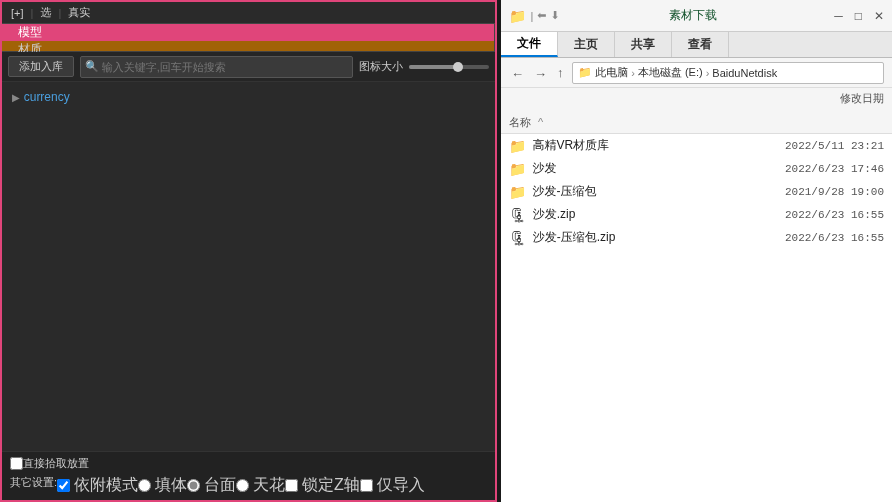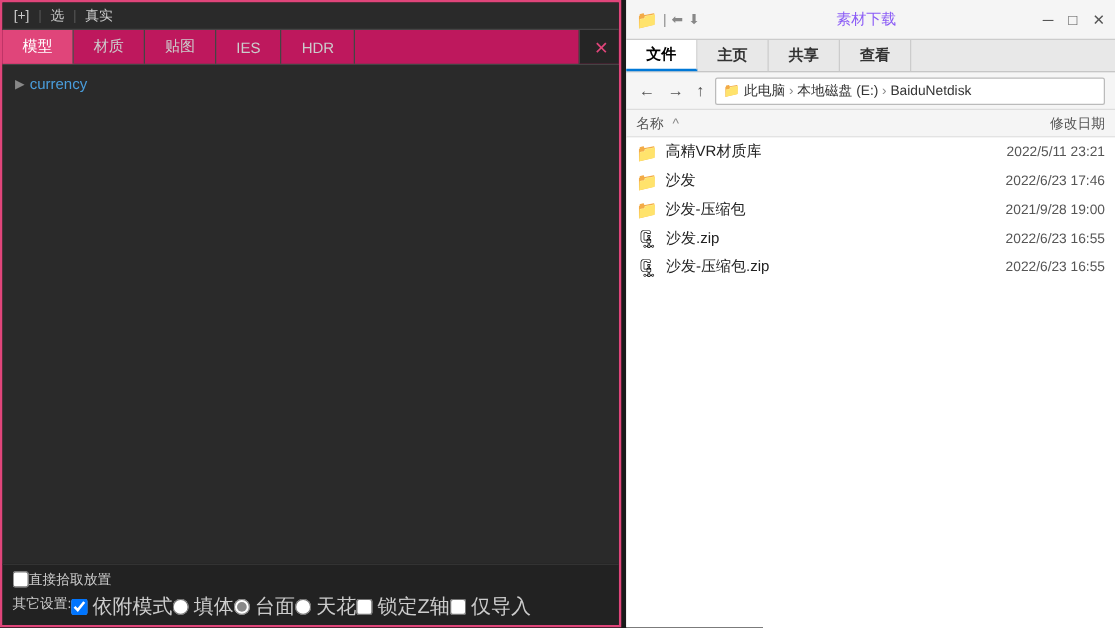--- a/index.html
+++ b/index.html
@@ -38,24 +38,25 @@
       color: #ccc;
       font-size: 11px;
       cursor: pointer;
       padding: 1px 3px;
     }
     .top-bar-sep { color: #555; font-size: 11px; }
 
     
     .tabs {
       display: flex;
-      background: #be185d;
+      background: #a16207;
       border-bottom: 1px solid #444;
       height: 28px;
       align-items: stretch;
+      flex-direction: column;
     }
     .tab {
       color: #ccc;
       font-size: 12px;
       padding: 0 16px;
       display: flex;
       align-items: center;
       cursor: pointer;
       border-right: 1px solid #444;
     }
@@ -270,40 +271,40 @@
 
     
     .col-header {
       display: flex;
       padding: 3px 8px;
       background: #f5f5f5;
       border-bottom: 1px solid #ddd;
       font-size: 11px;
       color: #555;
     }
-    .col-name { flex: 1; }
+    .col-name { flex: 1; margin-top: 24px; }
     .col-date { width: 130px; text-align: right; }
 
     
     .file-list {
       flex: 1;
       background: #fff;
       overflow: auto;
     }
     .file-item {
       display: flex;
       align-items: center;
       padding: 3px 8px;
       gap: 6px;
       cursor: pointer;
       font-size: 12px;
     }
     .file-icon { font-size: 14px; flex-shrink: 0; }
     .file-name { flex: 1; color: #222; }
-    .file-date { width: 130px; text-align: right; color: #555; font-size: 11px; }
+    .file-date { width: 130px; text-align: right; color: #555; font-size: 11px; font-family: Liberation Mono, monospace; }
     .folder-icon { color: #e8b84b; }
   </style>
 </head>
 <body>
 
 <div class="left-panel">
 
   <div class="top-bar">
     <span class="top-bar-btn">[+]</span>
     <span class="top-bar-sep">|</span>
@@ -316,20 +317,32 @@
     <div class="tab active">模型</div>
     <div class="tab">材质</div>
     <div class="tab">贴图</div>
     <div class="tab">IES</div>
     <div class="tab">HDR</div>
     <div class="tab-library">
       <span style="color:#e0457a;margin-left:3px;">✕</span>
     </div>
   </div>
 
+  <div class="toolbar">
+    <button class="btn-add">添加入库</button>
+    <div class="search-box">
+      <span class="search-icon">🔍</span>
+      <input class="search-input" type="text" placeholder="输入关键字,回车开始搜索" style="">
+    </div>
+    <span class="icon-size-label">图标大小</span>
+    <div class="slider-track">
+      <div class="slider-fill"></div>
+      <div class="slider-thumb"></div>
+    </div>
+  </div>
 
   <div class="content-area">
     <div class="tree-item">
       <span class="tree-arrow">▶</span>
       <span style="color:#4a9edd;">currency</span>
     </div>
   </div>
 
   <div class="bottom-options">
     <div class="checkbox-row">
@@ -373,21 +386,21 @@
 </div>
 
 <div class="right-panel">
 
   <div class="explorer-header">
     <span style="color:#e8b84b;font-size:14px;">📁</span>
     <span style="color:#888;font-size:11px;">|</span>
     <span style="color:#888;font-size:11px;">⬅</span>
     <span style="color:#888;font-size:11px;">⬇</span>
     <span style="flex:1;"></span>
-    <span style="font-size:12px;color:#8b5cf6;">素材下载</span>
+    <span style="font-size:12px;color:#14532d;">素材下载</span>
     <span style="flex:1;"></span>
     <span style="color:#555;cursor:pointer;margin-left:8px;">─</span>
     <span style="color:#555;cursor:pointer;margin-left:8px;">□</span>
     <span style="color:#555;cursor:pointer;margin-left:8px;">✕</span>
   </div>
 
   <div class="ribbon-tabs">
     <div class="ribbon-tab active">文件</div>
     <div class="ribbon-tab">主页</div>
     <div class="ribbon-tab">共享</div>

